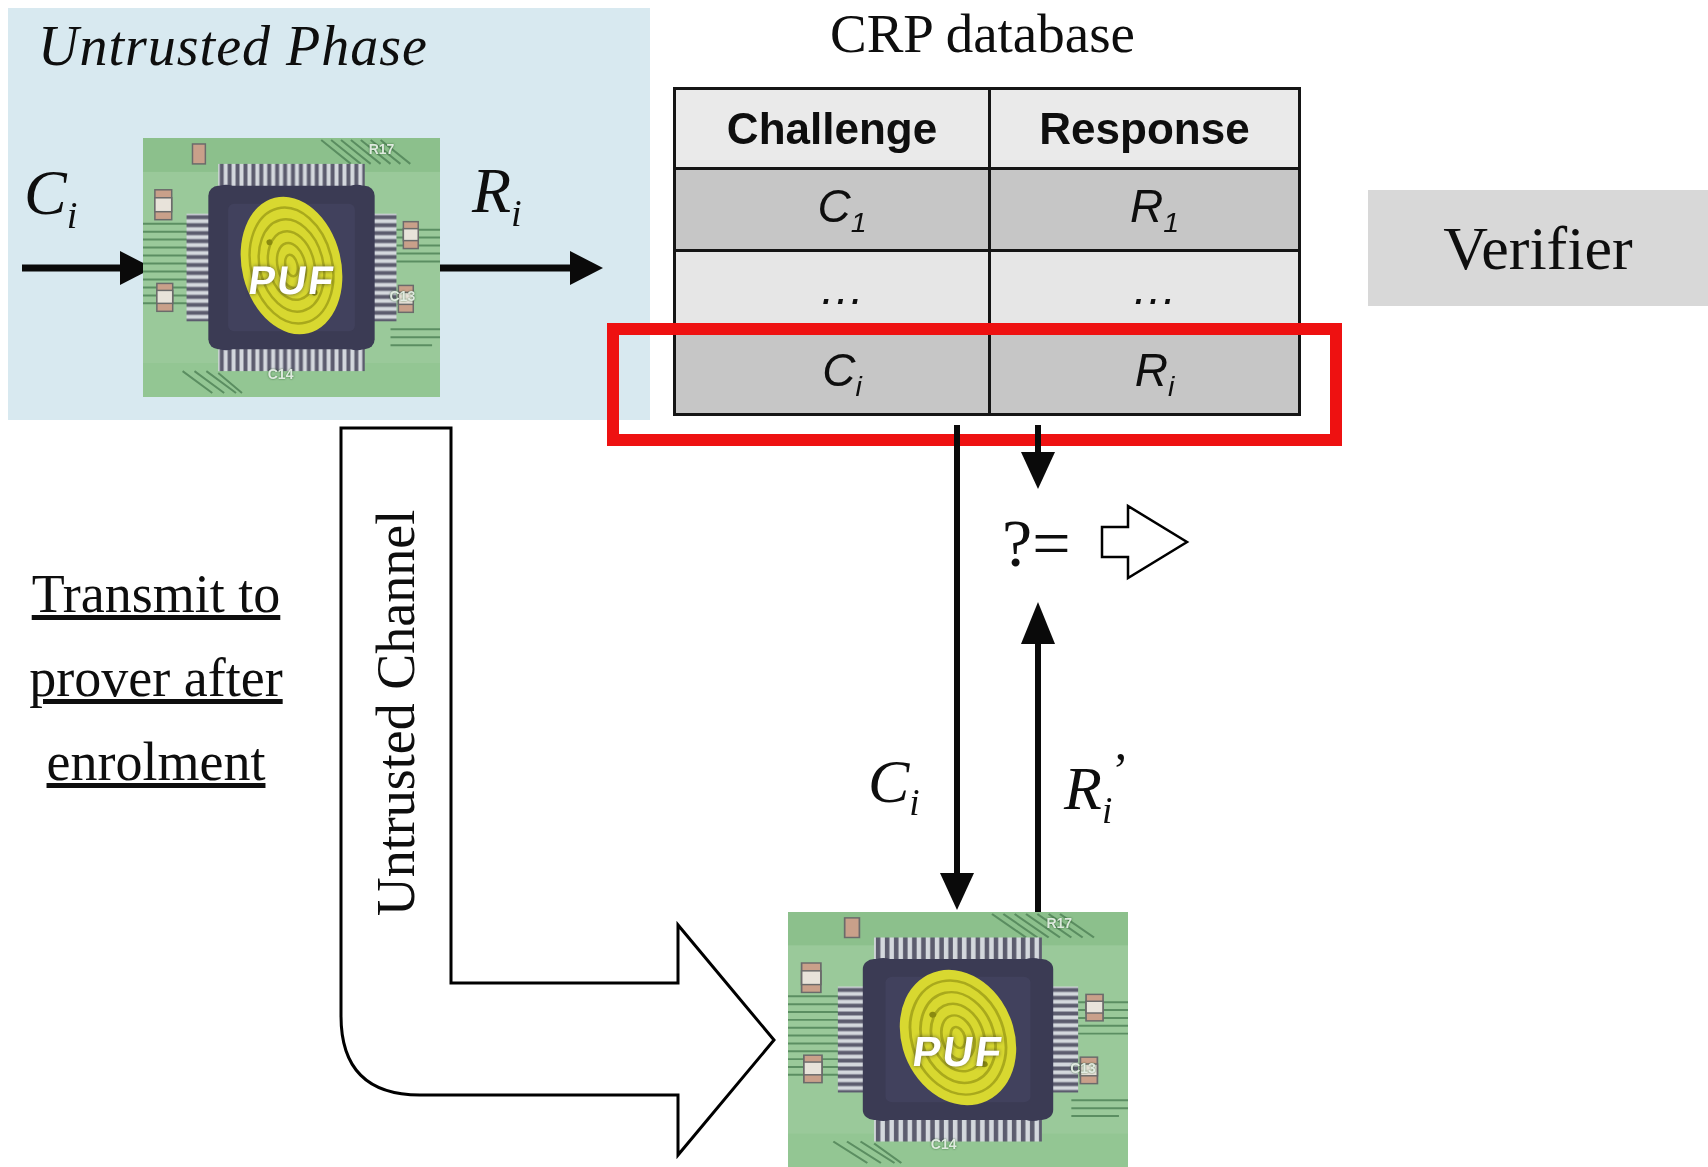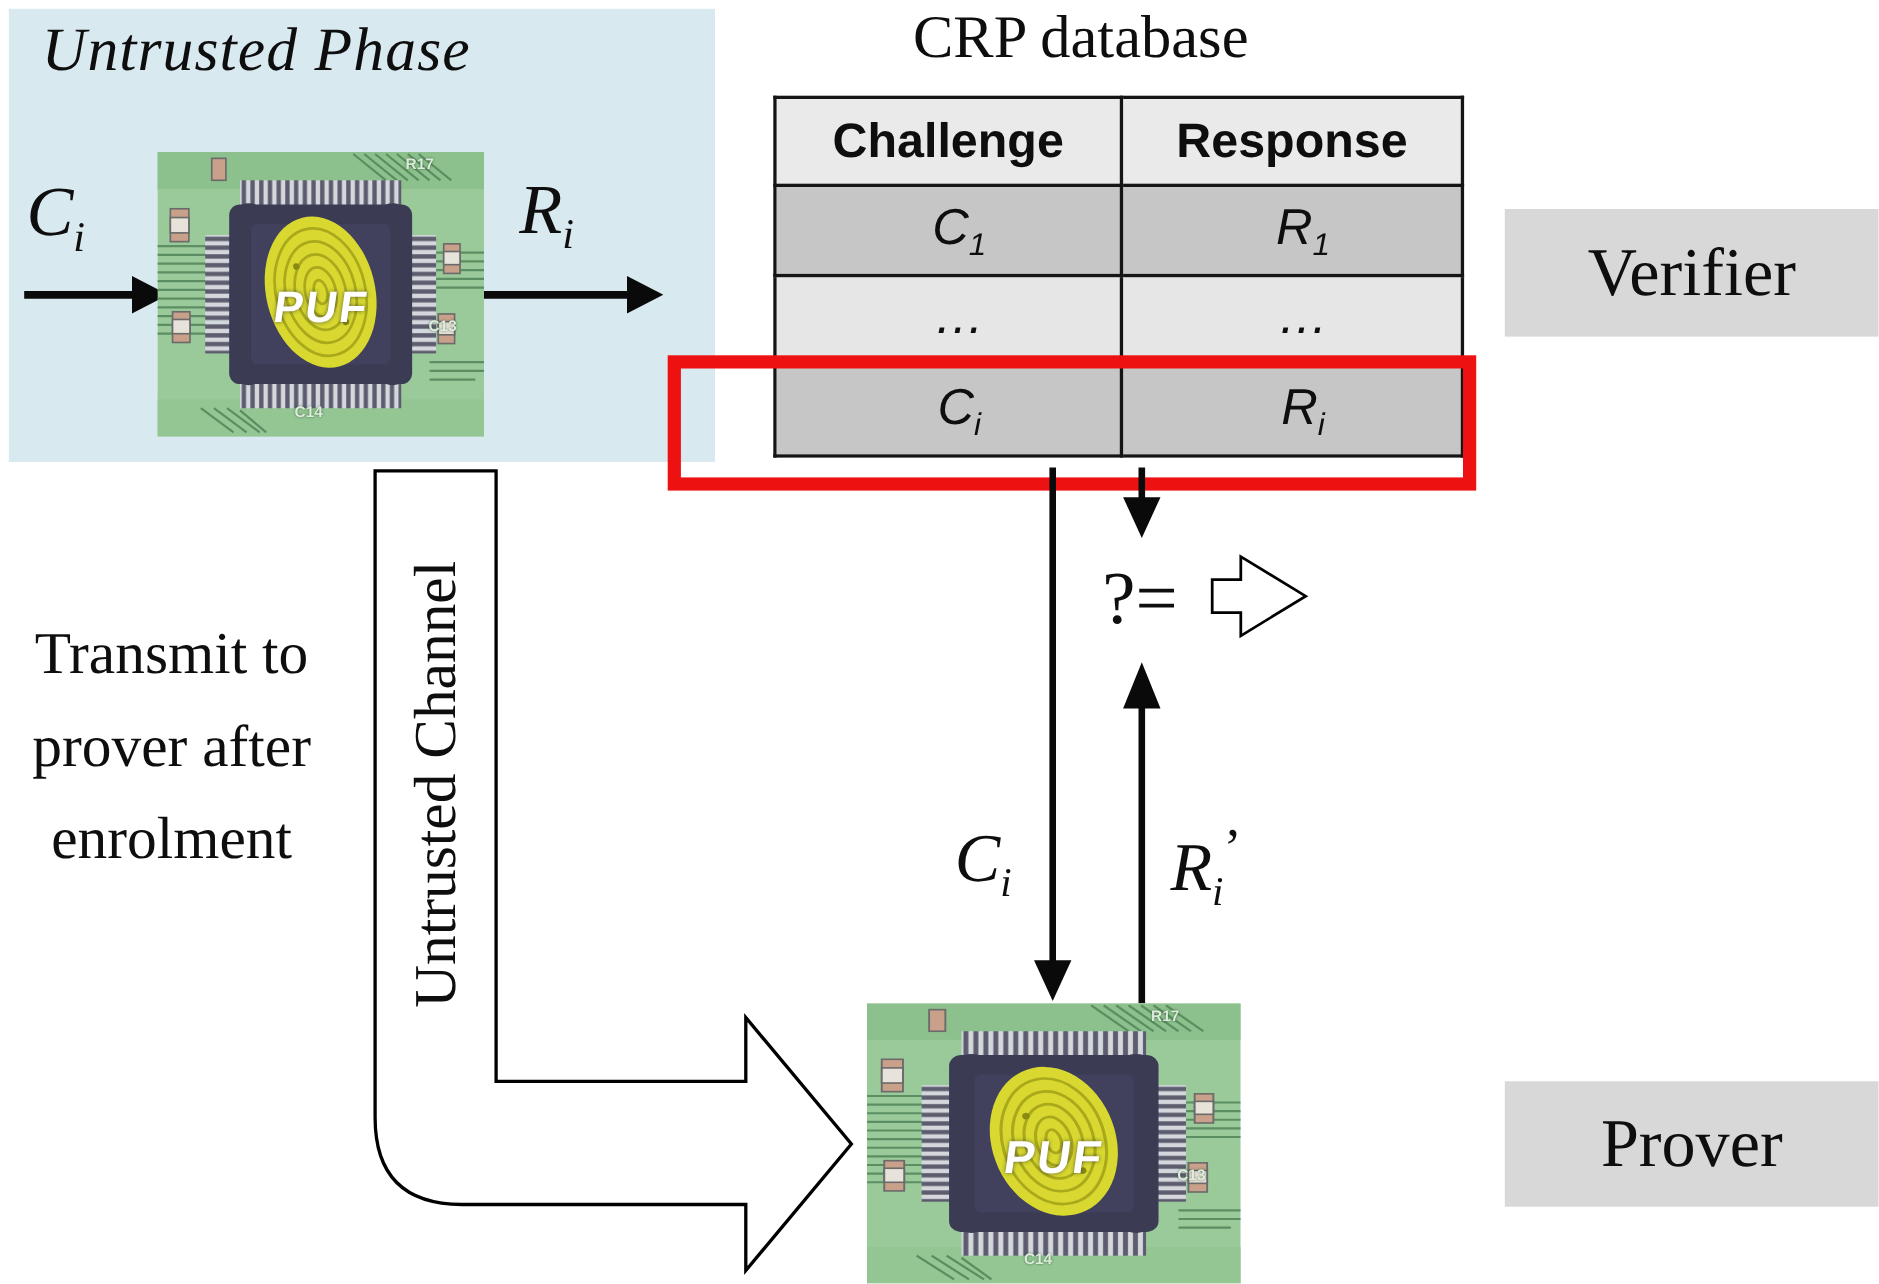--- a/index.html
+++ b/index.html
@@ -32,21 +32,21 @@
   .mlabel sub{font-size:0.6em;font-style:italic;}
   .prime{font-size:0.8em;vertical-align:0.45em;font-style:normal;}
   .lbl-ci-top{left:24px;top:156px;}
   .lbl-ri-top{left:472px;top:154px;}
   .lbl-ci-bot{left:868px;top:746px;font-size:62px;}
   .lbl-ri-prime{left:1064px;top:742px;font-size:62px;}
 
   
   .crp-title{position:absolute;left:673px;top:2px;width:619px;text-align:center;
              font-size:55px;white-space:nowrap;}
-  table.crp-table{position:absolute;left:703px;top:87px;width:619px;border-collapse:collapse;
+  table.crp-table{position:absolute;left:673px;top:87px;width:619px;border-collapse:collapse;
                   table-layout:fixed;}
   .crp-table th,.crp-table td{border:3px solid #151515;text-align:center;vertical-align:middle;
                   padding:0;overflow:hidden;}
   .crp-table th{height:77px;background:#eaeaea;font-family:"Liberation Sans",sans-serif;
                 font-size:44px;font-weight:bold;}
   .crp-table td{font-family:"Liberation Sans",sans-serif;font-style:italic;font-size:46px;padding-left:20px;}
   .crp-table td sub{font-size:0.62em;}
   .row-dark td{background:#c6c6c6;height:79px;}
   .row-light td{background:#e6e6e6;height:78px;}
   .row-last td{height:80px;}
@@ -65,21 +65,21 @@
   
   .qeq{position:absolute;left:1002px;top:504px;font-size:68px;white-space:nowrap;}
   .decision{position:absolute;left:1190px;top:474px;width:264px;text-align:center;
             color:#b90f0f;font-size:57px;line-height:80px;white-space:nowrap;}
 
   
   .channel-label{position:absolute;left:116px;top:684px;width:560px;height:58px;
                  transform:rotate(-90deg);display:flex;align-items:center;justify-content:center;
                  font-size:54px;white-space:nowrap;}
   .transmit-note{position:absolute;left:0px;top:552px;width:312px;text-align:center;
-                 font-size:54px;line-height:84px;}
+                 font-size:54px;line-height:84px;text-decoration:underline;}
 
   
   .overlay{position:absolute;left:0;top:0;width:1708px;height:1167px;pointer-events:none;}
   .hidden-defs{position:absolute;width:0;height:0;}
 </style>
 </head>
 <body>
 
 <svg class="hidden-defs" aria-hidden="true">
   <defs>
@@ -218,21 +218,20 @@
   <div class="mlabel lbl-ci-bot">
     <span>C</span><sub>i</sub>
   </div>
   <div class="mlabel lbl-ri-prime">
     <span>R</span><sub>i</sub><span class="prime">’</span>
   </div>
 
   <div class="qeq">?=</div>
 
   <div class="role-box verifier-box">Verifier</div>
-  <div class="role-box prover-box">Prover</div>
 
   <div class="channel-label">Untrusted Channel</div>
   <div class="transmit-note">
     <div>Transmit to</div>
     <div>prover after</div>
     <div>enrolment</div>
   </div>
 
 </div>
 

